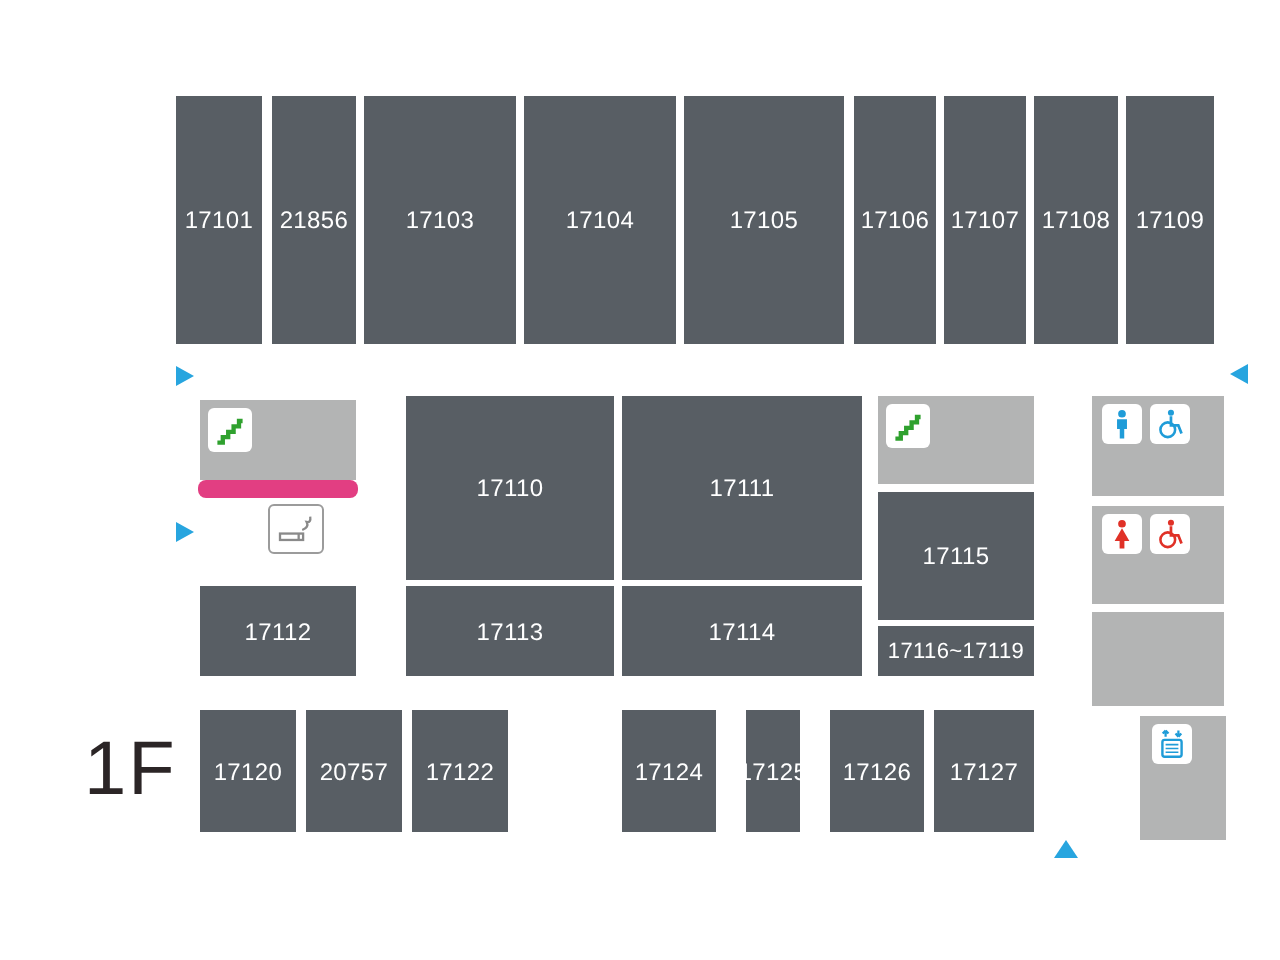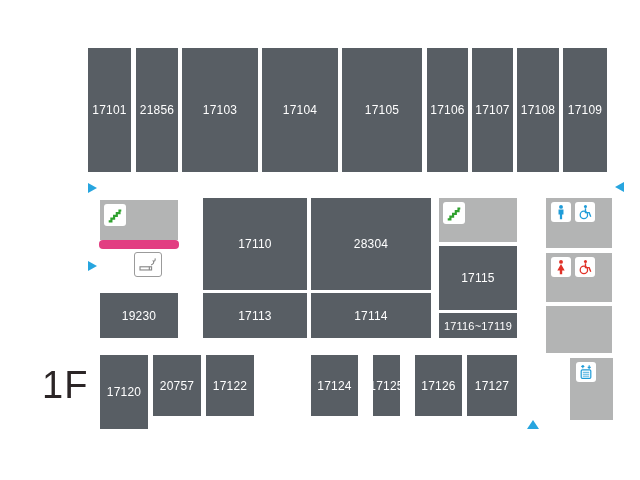--- a/index.html
+++ b/index.html
@@ -45,30 +45,30 @@
   <div class="shop" style="left:136px;top:48px;width:42px;height:124px">21856</div>
   <div class="shop" style="left:182px;top:48px;width:76px;height:124px">17103</div>
   <div class="shop" style="left:262px;top:48px;width:76px;height:124px">17104</div>
   <div class="shop" style="left:342px;top:48px;width:80px;height:124px">17105</div>
   <div class="shop" style="left:427px;top:48px;width:41px;height:124px">17106</div>
   <div class="shop" style="left:472px;top:48px;width:41px;height:124px">17107</div>
   <div class="shop" style="left:517px;top:48px;width:42px;height:124px">17108</div>
   <div class="shop" style="left:563px;top:48px;width:44px;height:124px">17109</div>
 
   <div class="shop" style="left:203px;top:198px;width:104px;height:92px">17110</div>
-  <div class="shop" style="left:311px;top:198px;width:120px;height:92px">28304</div>
+  <div class="shop" style="left:311px;top:198px;width:120px;height:92px">17111</div>
 
-  <div class="shop" style="left:100px;top:293px;width:78px;height:45px">19230</div>
+  <div class="shop" style="left:100px;top:293px;width:78px;height:45px">17112</div>
   <div class="shop" style="left:203px;top:293px;width:104px;height:45px">17113</div>
   <div class="shop" style="left:311px;top:293px;width:120px;height:45px">17114</div>
 
   <div class="shop" style="left:439px;top:246px;width:78px;height:64px">17115</div>
   <div class="shop small-label" style="left:439px;top:313px;width:78px;height:25px">17116~17119</div>
 
-  <div class="shop" style="left:100px;top:355px;width:48px;height:74px">17120</div>
+  <div class="shop" style="left:100px;top:355px;width:48px;height:61px">17120</div>
   <div class="shop" style="left:153px;top:355px;width:48px;height:61px">20757</div>
   <div class="shop" style="left:206px;top:355px;width:48px;height:61px">17122</div>
   <div class="shop" style="left:311px;top:355px;width:47px;height:61px">17124</div>
   <div class="shop" style="left:373px;top:355px;width:27px;height:61px">17125</div>
   <div class="shop" style="left:415px;top:355px;width:47px;height:61px">17126</div>
   <div class="shop" style="left:467px;top:355px;width:50px;height:61px">17127</div>
 
   <div class="facility" style="left:100px;top:200px;width:78px;height:40px"></div>
   <div class="tile" style="left:104px;top:204px;width:22px;height:22px">
     <svg width="18" height="18" viewBox="0 0 20 20">

